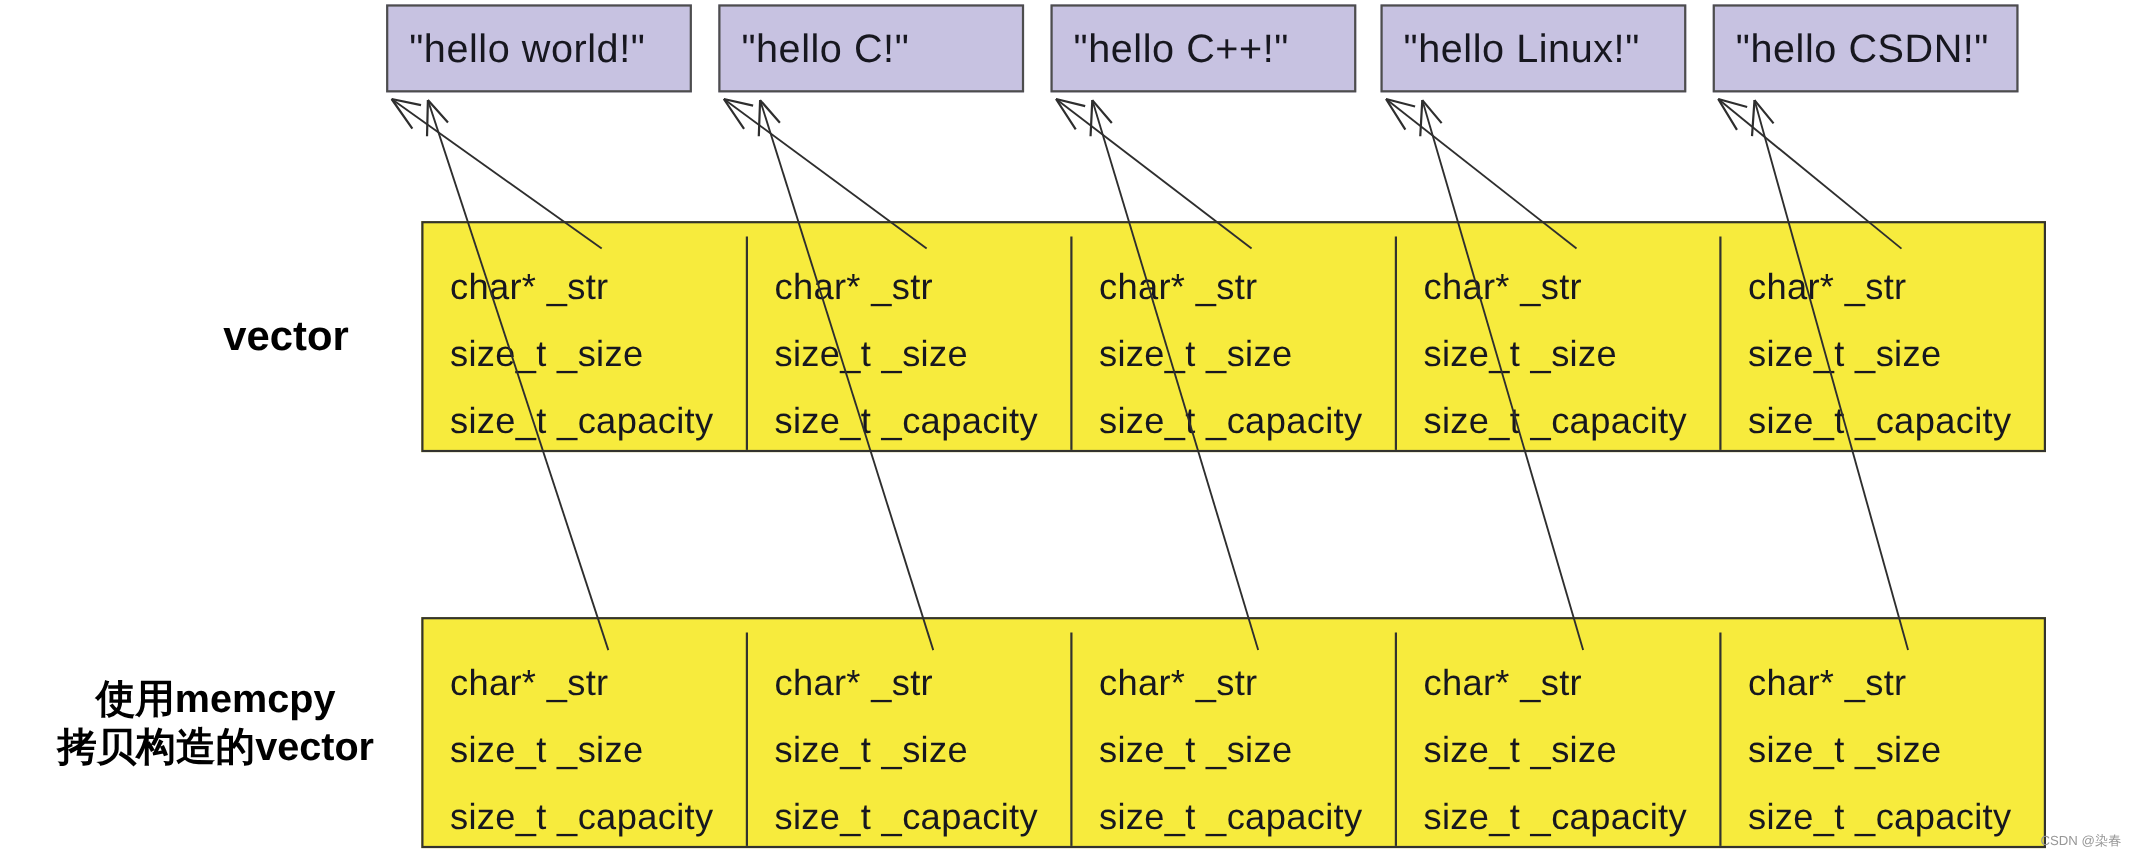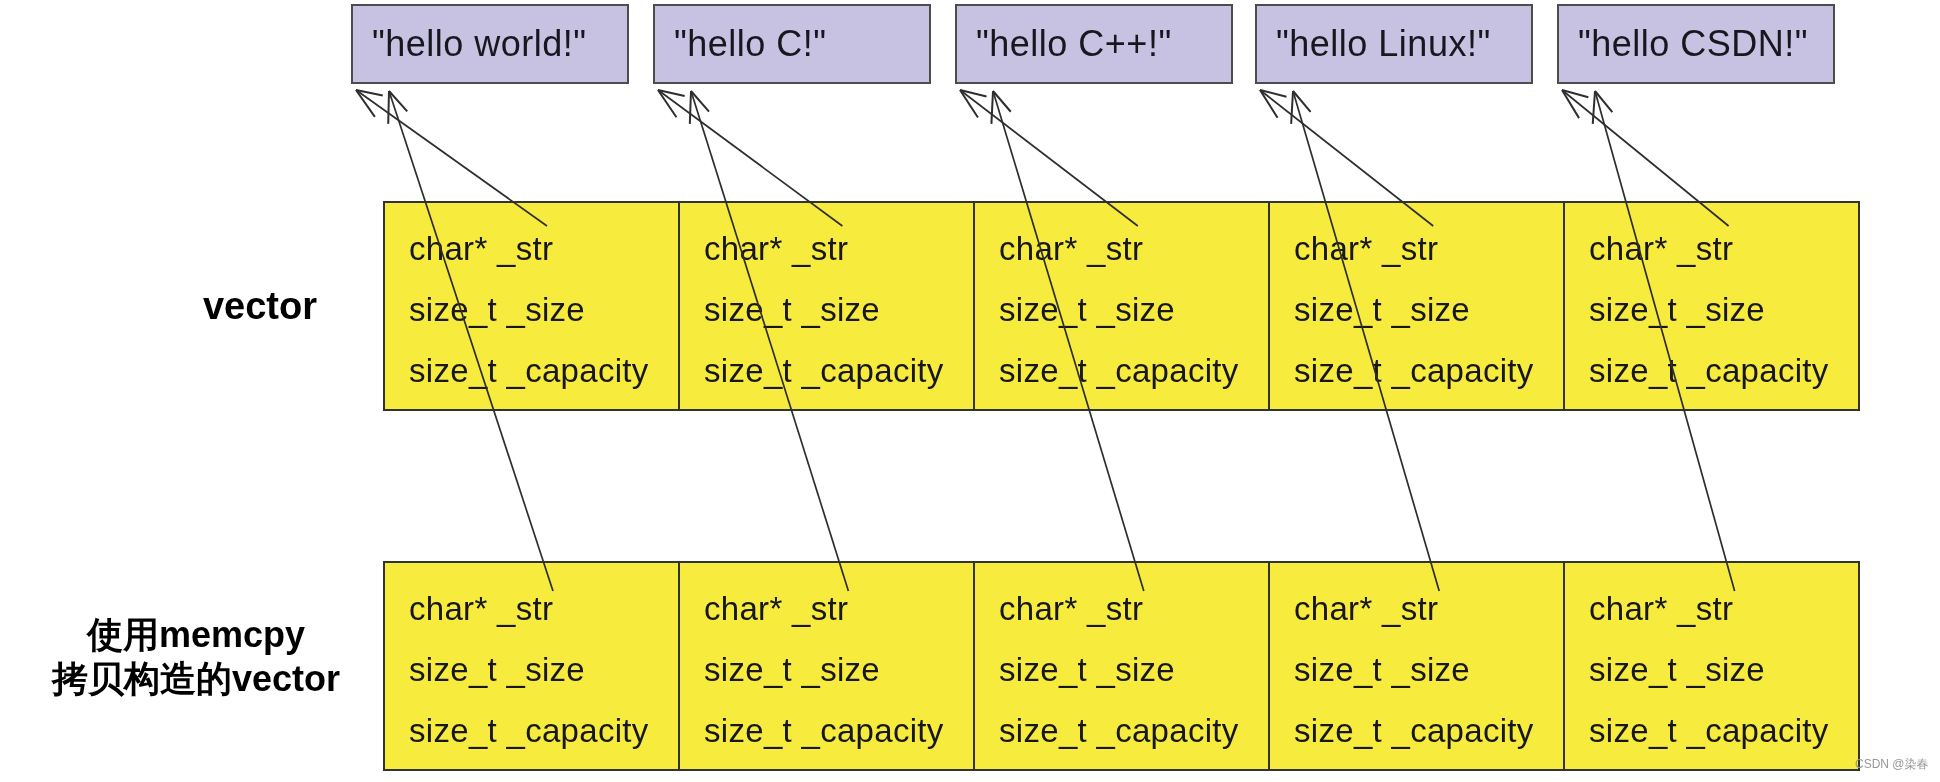--- a/index.html
+++ b/index.html
@@ -47,20 +47,21 @@
     background: var(--vector-cell-fill);
     border: 2px solid var(--vector-cell-border);
   }
   #vector-row { top: 201px; }
   #memcpy-row { top: 561px; }
   .vector-cell {
     flex: 1 1 0;
     border-right: 2px solid var(--vector-cell-border);
     padding: 15px 0 0 24px;
     overflow: hidden;
+    margin-top: 12px;
   }
   .vector-cell:last-child { border-right: none; }
   .cell-field {
     font-size: 33px;
     line-height: 61px;
     white-space: nowrap;
     letter-spacing: 0.3px;
   }
   .row-label {
     position: absolute;

